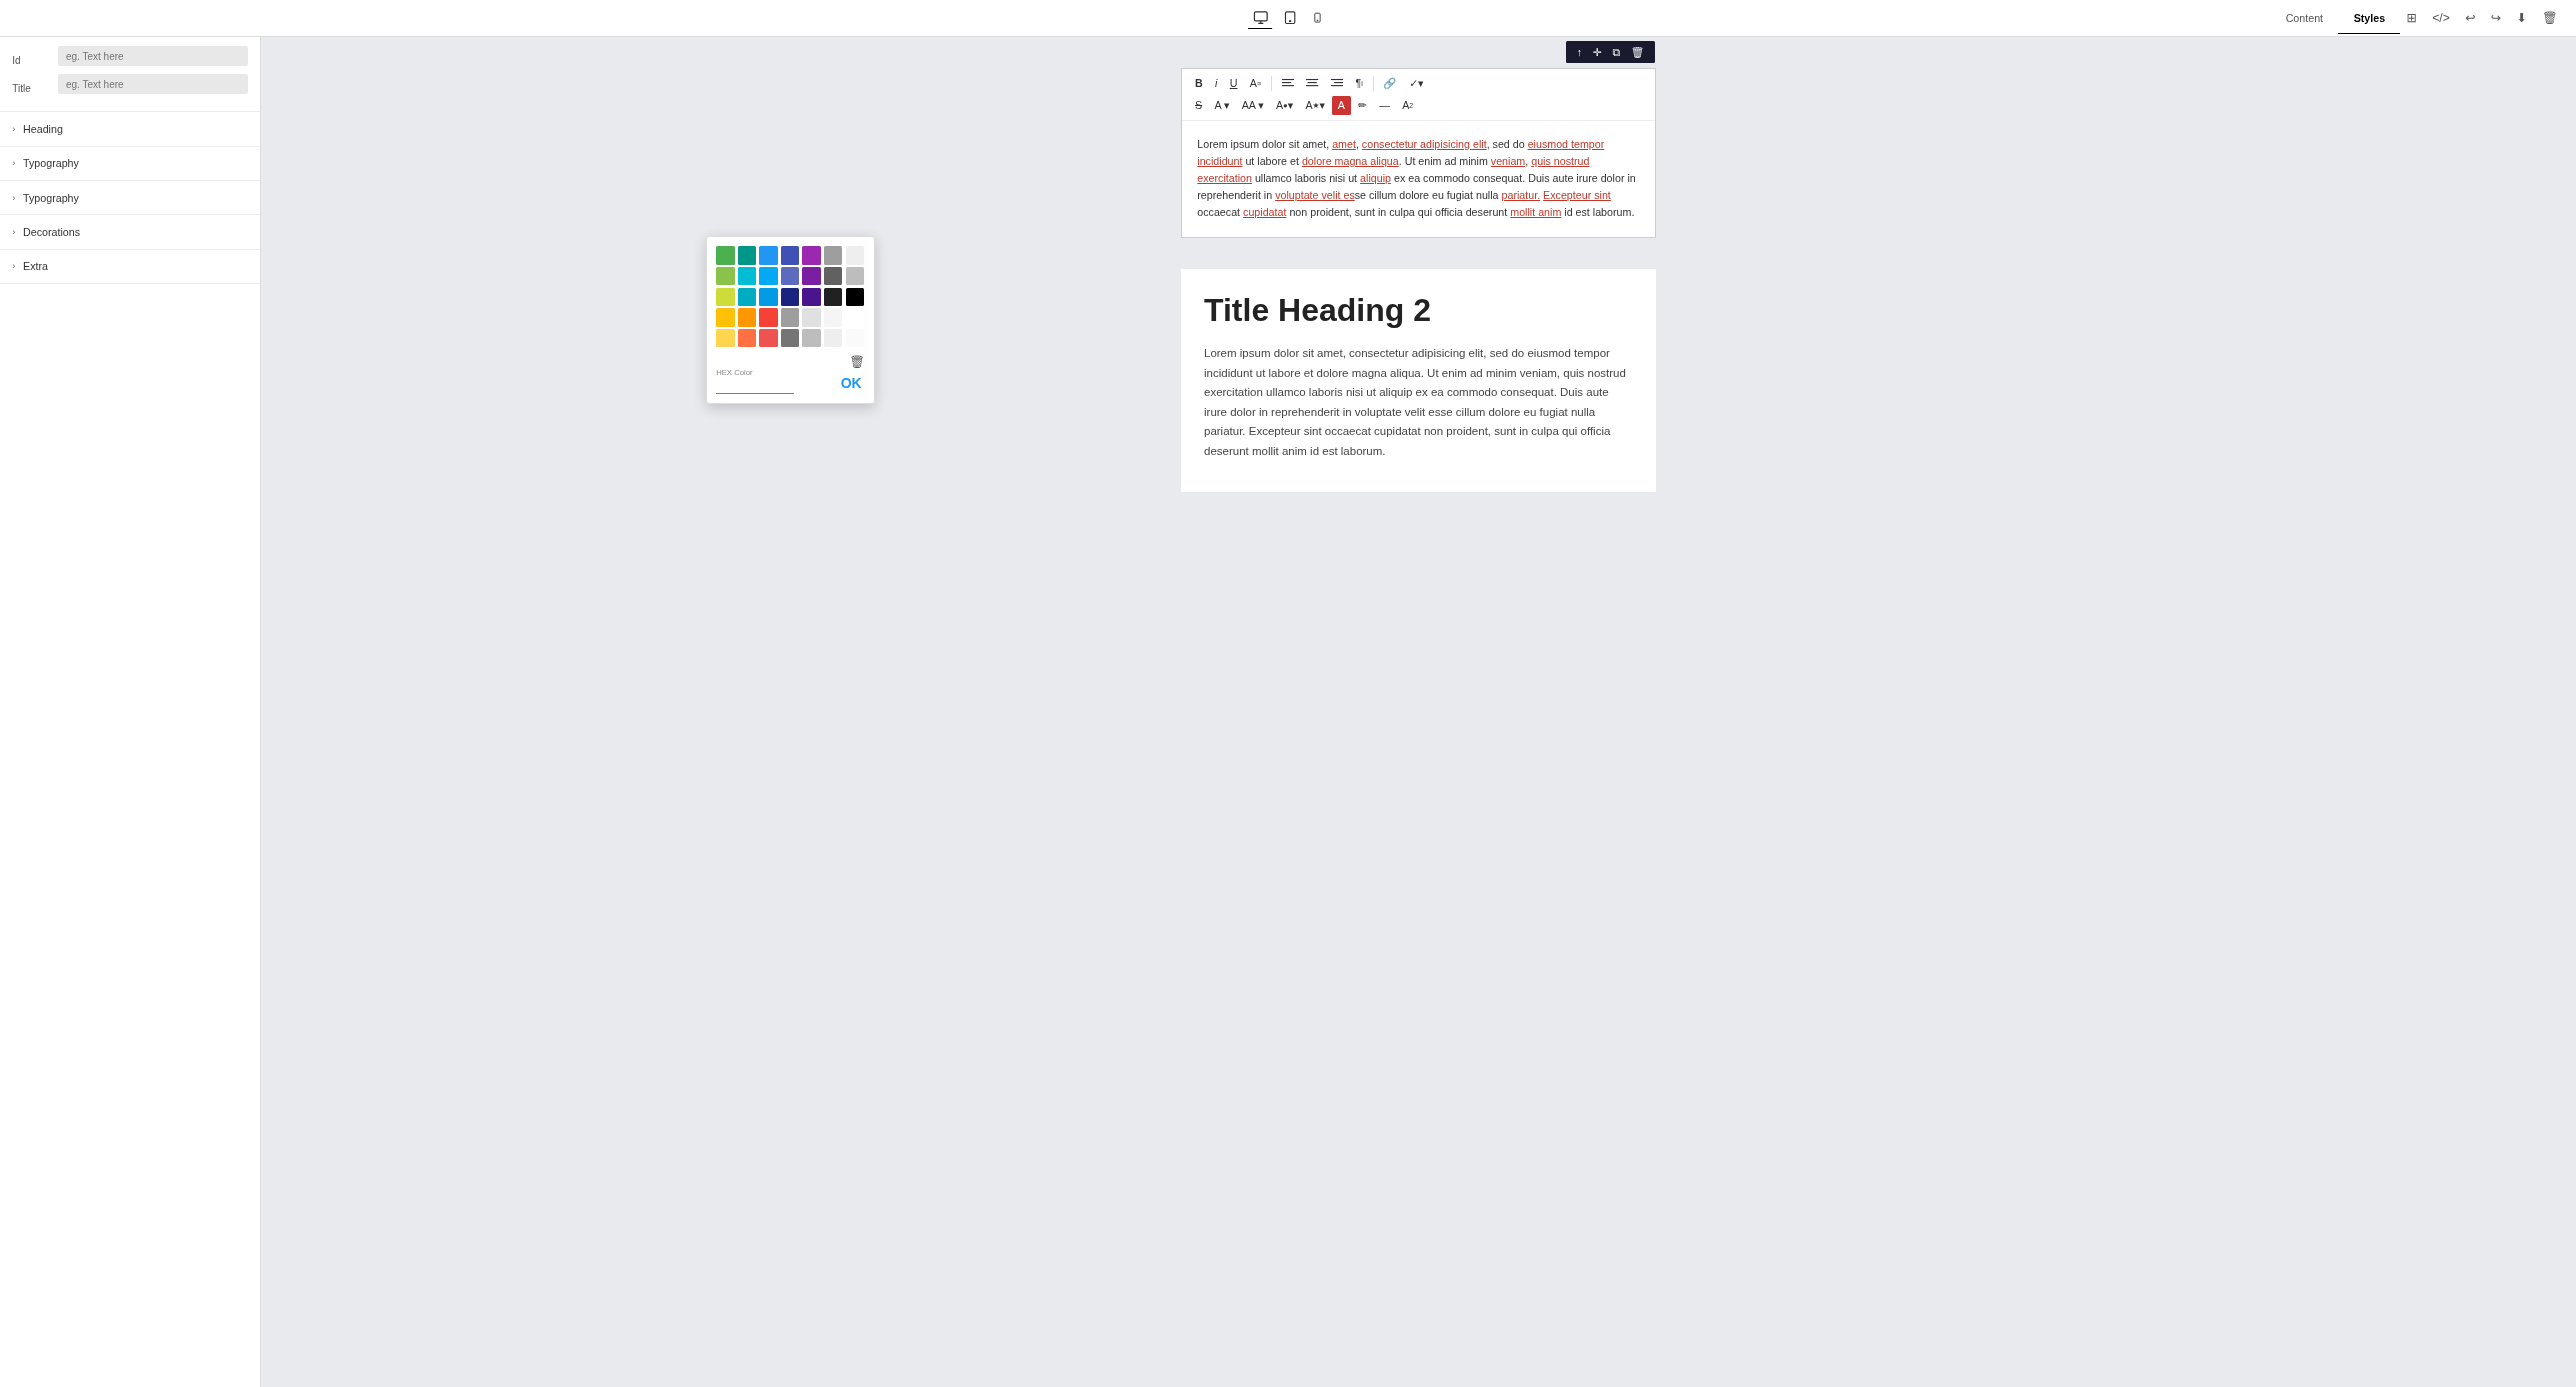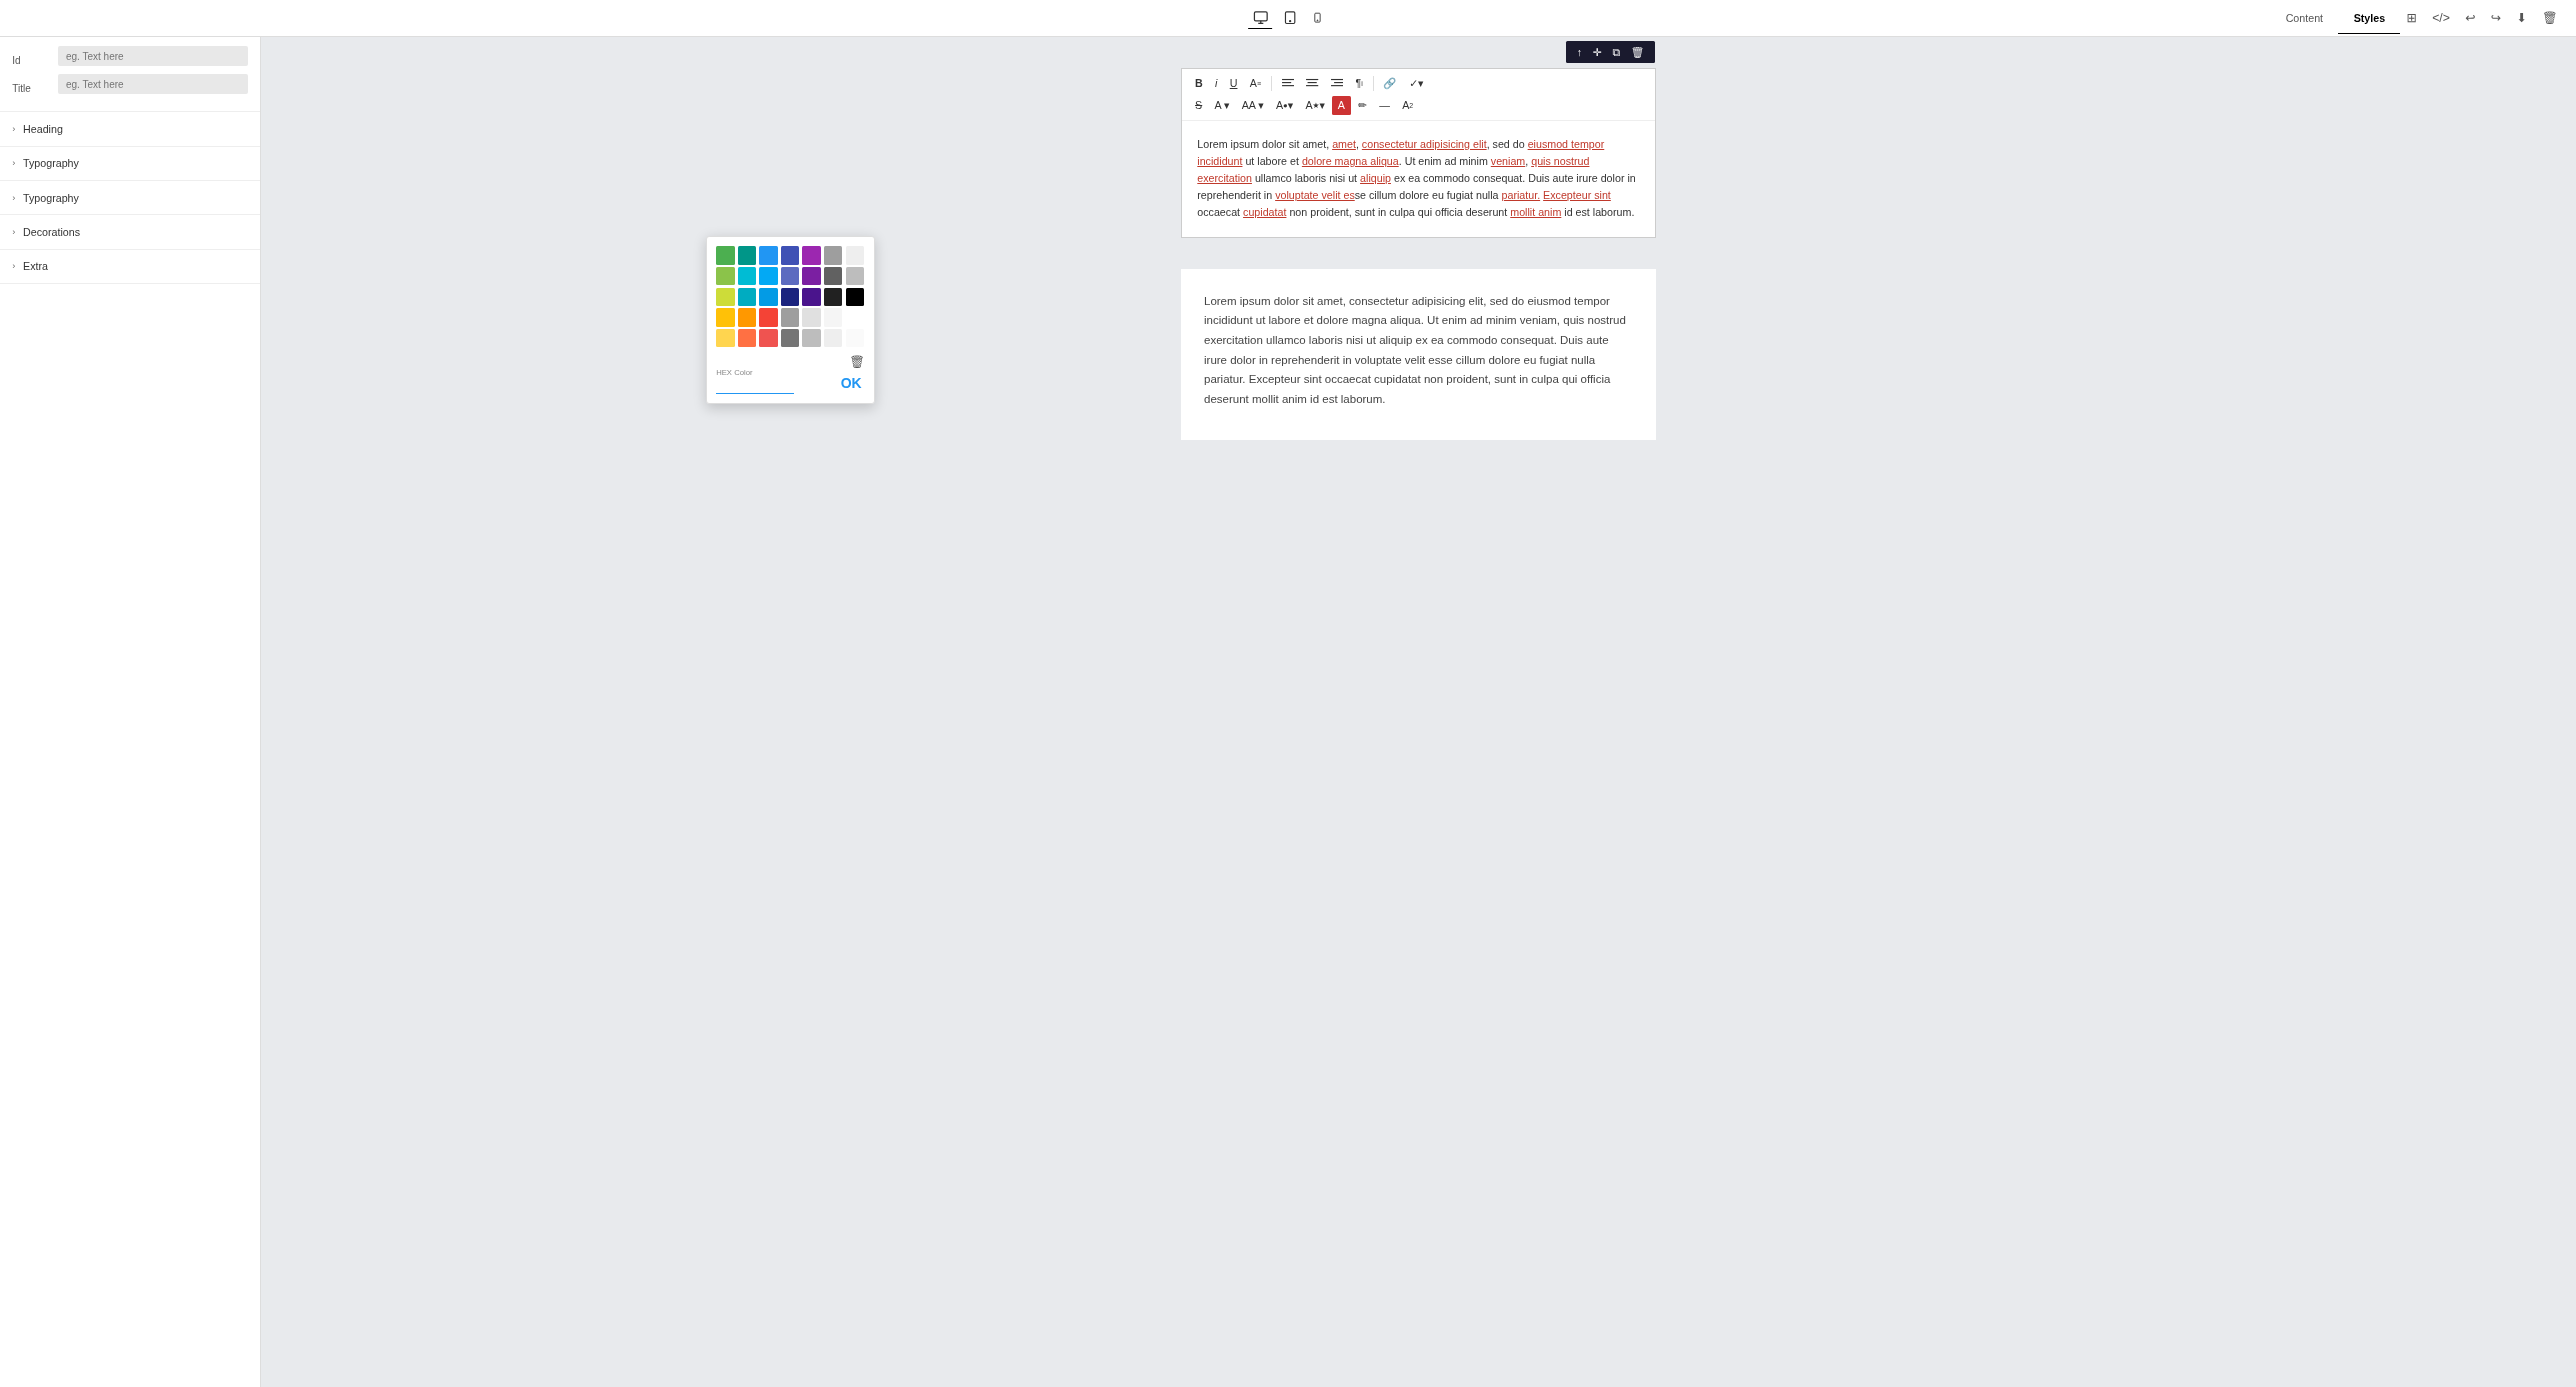--- a/index.html
+++ b/index.html
@@ -297,18 +297,19 @@
       <div style="display:flex;align-items:flex-end;gap:6.1px;">
         <div class="hex-input-wrapper">
           <span class="hex-input-label">HEX Color</span>
           <input class="hex-input" type="text" value="" style="">
         </div>
         <button class="hex-ok-btn">OK</button>
       </div>
     </div>
 
     <div class="content-section">
+      <h2 class="content-title">Title Heading 2</h2>
       <p class="content-body">Lorem ipsum dolor sit amet, consectetur adipisicing elit, sed do eiusmod tempor incididunt ut labore et dolore magna aliqua. Ut enim ad minim veniam, quis nostrud exercitation ullamco laboris nisi ut aliquip ex ea commodo consequat. Duis aute irure dolor in reprehenderit in voluptate velit esse cillum dolore eu fugiat nulla pariatur. Excepteur sint occaecat cupidatat non proident, sunt in culpa qui officia deserunt mollit anim id est laborum.</p>
     </div>
 
   </div>
 </div>
 
 
 </body></html>

